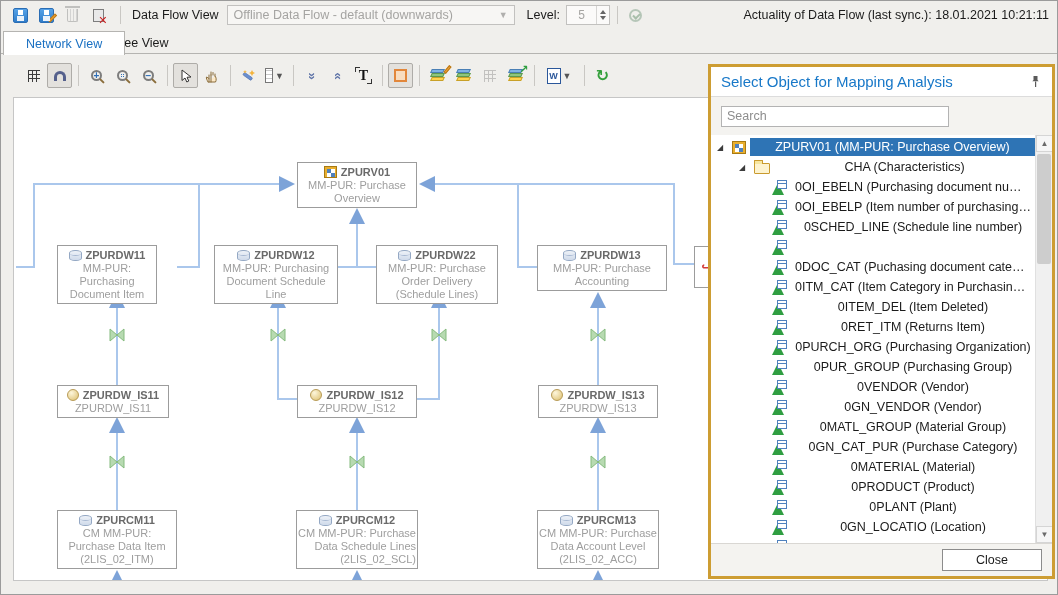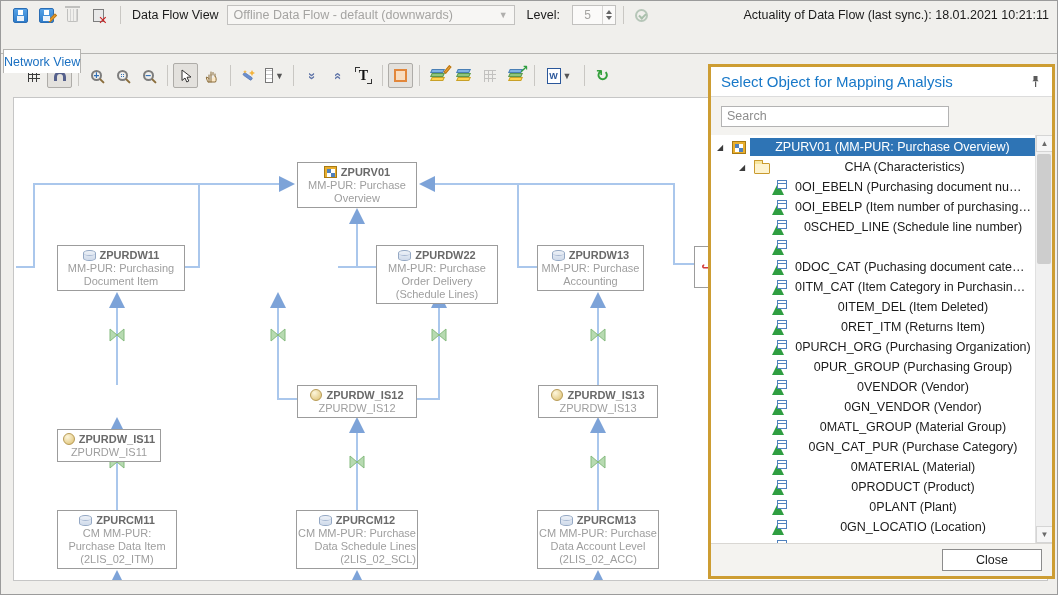--- a/index.html
+++ b/index.html
@@ -15,34 +15,34 @@
   .i-save::after  { content:""; position:absolute; bottom:1px; left:3px; right:3px; height:5px; background:#eaf2fb; }
   .pencil { position:absolute; right:-1px; bottom:-1px; width:3px; height:10px; background:#f0a030; border:1px solid #b87818; transform:rotate(45deg); }
   .i-trash { width:11px; height:13px; border:1px solid #9a9a9a; border-top:none; border-radius:0 0 2px 2px; position:relative; opacity:.55; background:repeating-linear-gradient(90deg,transparent 0 2px,#bdbdbd 2px 3px); }
   .i-trash::before { content:""; position:absolute; top:-3px; left:-3px; right:-3px; height:2px; background:#9a9a9a; }
   .i-disc { width:11px; height:13px; border:1px solid #7d7d7d; background:#e9e9e9; position:relative; }
   .i-disc .x { position:absolute; right:-5px; bottom:-5px; color:#cc2222; font-weight:bold; font-size:11px; line-height:11px; }
   .lbl-df { margin:0 8px 0 4px; font-size:12.5px; color:#1b1b1b; white-space:nowrap; }
   .ddl { width:288px; height:20px; border:1px solid #c2c1bf; background:#f7f6f4; color:#a5a4a2; display:flex; align-items:center; padding:0 6px; font-size:12.5px; }
   .ddl .val { flex:1; overflow:hidden; white-space:nowrap; }
   .ddl .caret { color:#b0afad; font-size:9px; }
-  .lbl-lvl { margin:0 12px 0 12px; font-size:12.5px; }
+  .lbl-lvl { margin:0 6px 0 12px; font-size:12.5px; }
   .spin { width:44px; height:20px; border:1px solid #c2c1bf; background:#fbfaf9; display:flex; }
   .spin .sv { flex:1; text-align:center; color:#a5a4a2; line-height:18px; font-size:12px; }
   .spin .arrows { width:13px; border-left:1px solid #d6d5d3; display:flex; flex-direction:column; align-items:center; justify-content:center; gap:2px; }
   .tri-up { width:0;height:0;border-left:3px solid transparent;border-right:3px solid transparent;border-bottom:4px solid #666; }
   .tri-dn { width:0;height:0;border-left:3px solid transparent;border-right:3px solid transparent;border-top:4px solid #666; }
   .i-clock { width:13px; height:13px; border:2px solid #b6c6b8; border-radius:50%; position:relative; }
   .i-clock::after { content:""; position:absolute; left:2px; top:2px; width:5px; height:3px; border-left:2px solid #a9bfab; border-bottom:2px solid #a9bfab; transform:rotate(-45deg); }
   .actuality { margin-left:auto; font-size:12.5px; color:#1b1b1b; white-space:nowrap; }
 
   
   .tabbar { position:absolute; left:0; top:28px; width:100%; height:25px; }
   .tabbar .underline { position:absolute; left:0; right:0; bottom:0; height:1px; background:#b5b4b1; }
-  .tab { position:absolute; top:20px; height:23px; display:flex; align-items:center; padding:0 0; font-size:12.5px; cursor:default; }
+  .tab { position:absolute; top:2px; height:23px; display:flex; align-items:center; padding:0 22px; font-size:12.5px; cursor:default; }
   .tab.active { left:2px; background:#fff; border:1px solid #b5b4b1; border-bottom:none; color:#1a70c2; z-index:2; height:24px; }
   .tab.inactive { left:90px; color:#1b1b1b; }
 
   
   .toolbar2 { position:absolute; left:0; top:53px; width:100%; height:43px; display:flex; align-items:center; padding-left:20px; background:#f0efec; }
   .tb { width:25px; height:25px; display:flex; align-items:center; justify-content:center; border:1px solid transparent; border-radius:2px; margin-right:1px; position:relative; }
   .tb.pressed { background:#e3e1dd; border-color:#aeaca8; }
   .tbsep { width:1px; height:21px; background:#c9c7c3; margin:0 5px; }
   .g-grid { width:12px; height:12px; border-left:1px solid #3c3c3c; border-top:1px solid #3c3c3c; background:repeating-linear-gradient(0deg,transparent 0 3px,#3c3c3c 3px 4px),repeating-linear-gradient(90deg,transparent 0 3px,#3c3c3c 3px 4px); }
   .g-grid.dis { opacity:.25; }
@@ -314,45 +314,52 @@
       </g>
     </svg>
 
     <div class="node" style="left:283px; top:64px;  width:120px; min-height:44px;">
       <div class="ttl">
           <span class="nic comp"></span>
           <span>ZPURV01</span>
         </div>
       <div class="sub">MM-PUR: Purchase Overview</div>
     </div>
-    <div class="node" style="left:43px; top:147px; width:128px; min-height:45px;">
+    <div class="node" style="left:43px; top:147px; width:100px; min-height:45px;">
       <div class="ttl">
           <span class="nic cyl"></span>
           <span>ZPURDW11</span>
         </div>
       <div class="sub">MM-PUR: Purchasing Document Item</div>
     </div>
+    <div class="node" style="left:200px; top:147px; width:124px; min-height:45px;">
+      <div class="ttl">
+          <span class="nic cyl"></span>
+          <span>ZPURDW12</span>
+        </div>
+      <div class="sub">MM-PUR: Purchasing Document Schedule Line</div>
+    </div>
     <div class="node" style="left:362px; top:147px; width:122px; min-height:45px;">
       <div class="ttl">
           <span class="nic cyl"></span>
           <span>ZPURDW22</span>
         </div>
       <div class="sub">MM-PUR: Purchase Order Delivery (Schedule Lines)</div>
     </div>
-    <div class="node" style="left:523px; top:147px; width:107px; min-height:45px;">
+    <div class="node" style="left:523px; top:147px; width:130px; min-height:45px;">
       <div class="ttl">
           <span class="nic cyl"></span>
           <span>ZPURDW13</span>
         </div>
       <div class="sub">MM-PUR: Purchase Accounting</div>
     </div>
     <div class="node" style="left:680px; top:148px; width:26px; min-height:42px; display:flex; align-items:center; justify-content:center;">
       <span class="redlink">↪</span>
     </div>
-    <div class="node" style="left:43px; top:287px; width:104px; min-height:30px;margin-top:44px;">
+    <div class="node" style="left:43px; top:287px; width:112px; min-height:30px;">
       <div class="ttl">
           <span class="nic is"></span>
           <span>ZPURDW_IS11</span>
         </div>
       <div class="sub">ZPURDW_IS11</div>
     </div>
     <div class="node" style="left:283px; top:287px; width:120px; min-height:30px;">
       <div class="ttl">
           <span class="nic is"></span>
           <span>ZPURDW_IS12</span>

